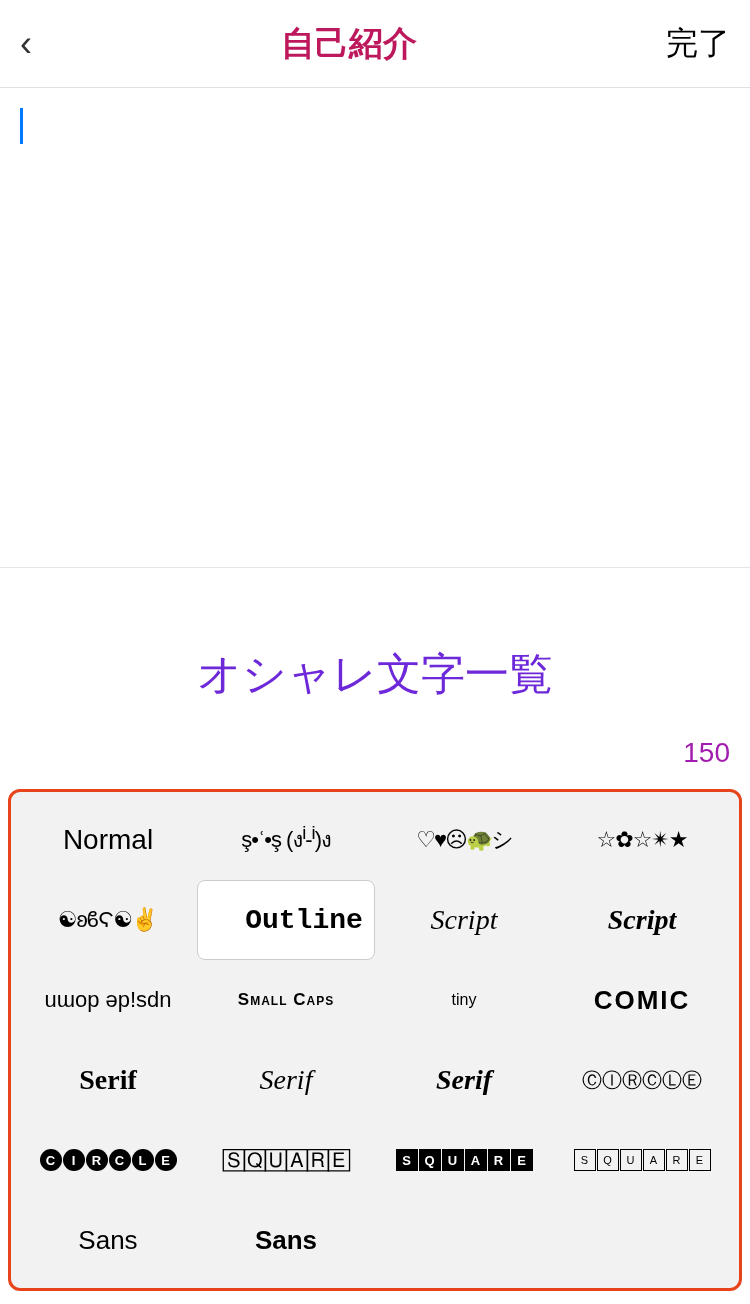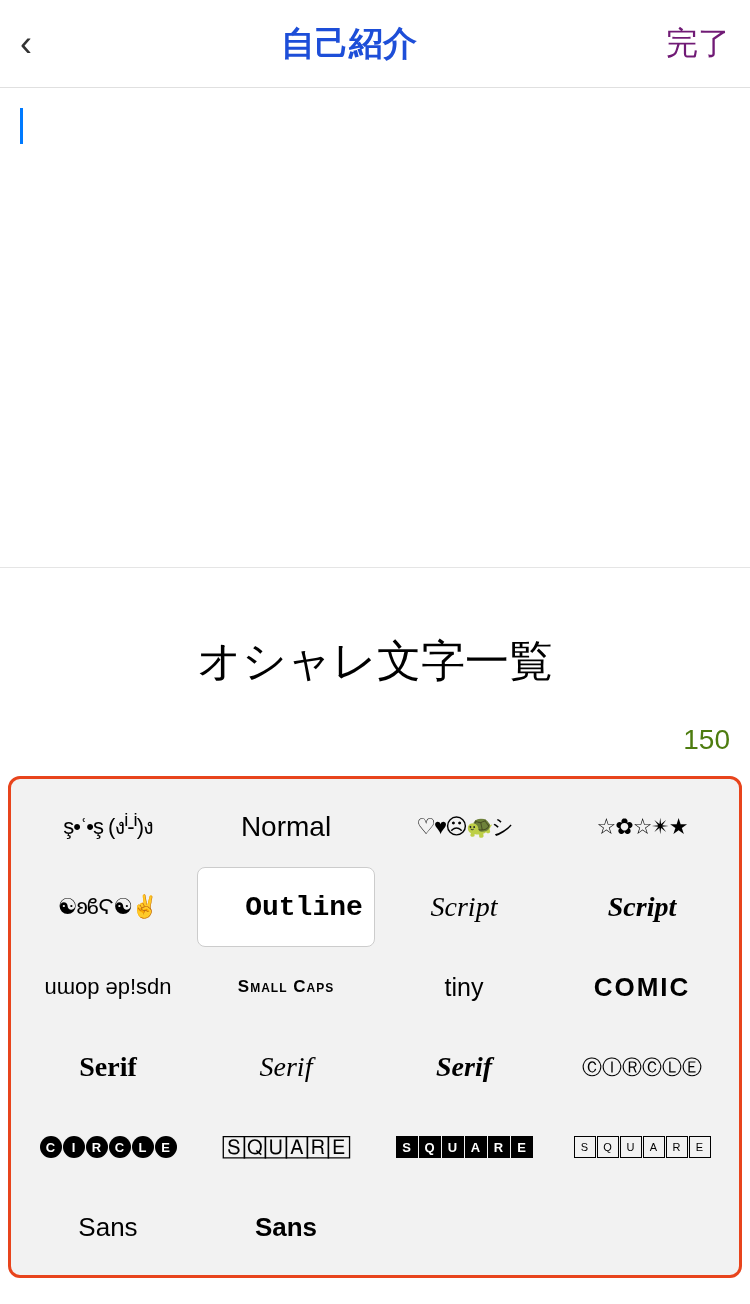--- a/index.html
+++ b/index.html
@@ -27,26 +27,26 @@
     .nav-back {
       font-size: 36px;
       color: #333;
       cursor: pointer;
       line-height: 1;
     }
 
     .nav-title {
       font-size: 34px;
       font-weight: 600;
-      color: #1d4ed8;
+      color: #be185d;
     }
 
     .nav-done {
       font-size: 32px;
-      color: #701a75;
+      color: #000000;
       cursor: pointer;
     }
 
     
     .text-area {
       width: 100%;
       min-height: 480px;
       padding: 20px 20px;
       border-bottom: 1px solid #e5e5e5;
       position: relative;
@@ -64,37 +64,38 @@
     .char-count-area {
       display: flex;
       justify-content: flex-end;
       align-items: center;
       padding: 10px 20px;
       background: #fff;
     }
 
     .char-count {
       font-size: 28px;
-      color: #4d7c0f;
+      color: #a21caf;
     }
 
     
     .hint-text-container {
       display: flex;
       flex-direction: column;
       align-items: center;
       justify-content: center;
       padding: 60px 20px 20px;
       text-align: center;
     }
 
     .hint-text {
       font-size: 44px;
-      color: #000000;
+      color: #6d28d9;
       line-height: 1.5;
+      margin-top: 13px;
     }
 
     
     .font-panel {
       border: 3px solid #E8441C;
       border-radius: 12px;
       margin: 10px 8px 0;
       background: #f2f2f2;
       padding: 8px;
       overflow: hidden;
@@ -131,21 +132,21 @@
     .font-emoji { font-size: 22px; letter-spacing: -2px; }
     .font-stars { font-size: 22px; letter-spacing: -1px; }
     .font-hiero { font-size: 22px; letter-spacing: -2px; }
     .font-swirl { font-size: 22px; letter-spacing: -1px; }
     .font-typewriter { font-size: 24px; font-family: "Courier New", monospace; }
     .font-outline { font-size: 28px; font-family: "Courier New", monospace; font-weight: bold; }
     .font-script-light { font-size: 28px; font-style: italic; font-family: Georgia, serif; }
     .font-script-bold { font-size: 28px; font-style: italic; font-family: Georgia, serif; font-weight: bold; }
     .font-upsidedown { font-size: 22px; }
     .font-smallcaps { font-size: 17px; font-variant: small-caps; font-weight: bold; letter-spacing: 1px; }
-    .font-tiny { font-size: 25px; }
+    .font-tiny { font-size: 16px; }
     .font-comic { font-size: 26px; font-weight: bold; letter-spacing: 2px; }
     .font-serif-normal { font-size: 28px; font-family: Georgia, serif; font-weight: bold; }
     .font-serif-italic { font-size: 28px; font-family: Georgia, serif; font-style: italic; }
     .font-serif-bold-italic { font-size: 28px; font-family: Georgia, serif; font-style: italic; font-weight: bold; }
     .font-circle-open { font-size: 20px; letter-spacing: 0px; }
     .font-square-open { font-size: 20px; letter-spacing: -1px; }
     .font-sans { font-size: 26px; font-family: Arial, sans-serif; }
     .font-sans-bold { font-size: 26px; font-family: Arial, sans-serif; font-weight: bold; }
 
     .circle-word {
@@ -217,24 +218,24 @@
 </div>
 
 <div class="char-count-area">
   <span class="char-count">150</span>
 </div>
 
 <div class="font-panel">
   <div class="font-grid">
 
     <div class="font-cell">
+      <span class="font-normal">Normal</span>
+    </div>
+    <div class="font-cell">
       <span class="font-symbols">ş•ʿ•ş (ง<sup>i</sup>-<sup>i</sup>)ง</span>
-    </div>
-    <div class="font-cell">
-      <span class="font-normal">Normal</span>
     </div>
     <div class="font-cell">
       <span class="font-emoji">♡♥☹🐢シ</span>
     </div>
     <div class="font-cell">
       <span class="font-stars">☆✿☆✴★</span>
     </div>
 
     <div class="font-cell">
       <span class="font-swirl">☯ʚϐϚ☯✌</span>

